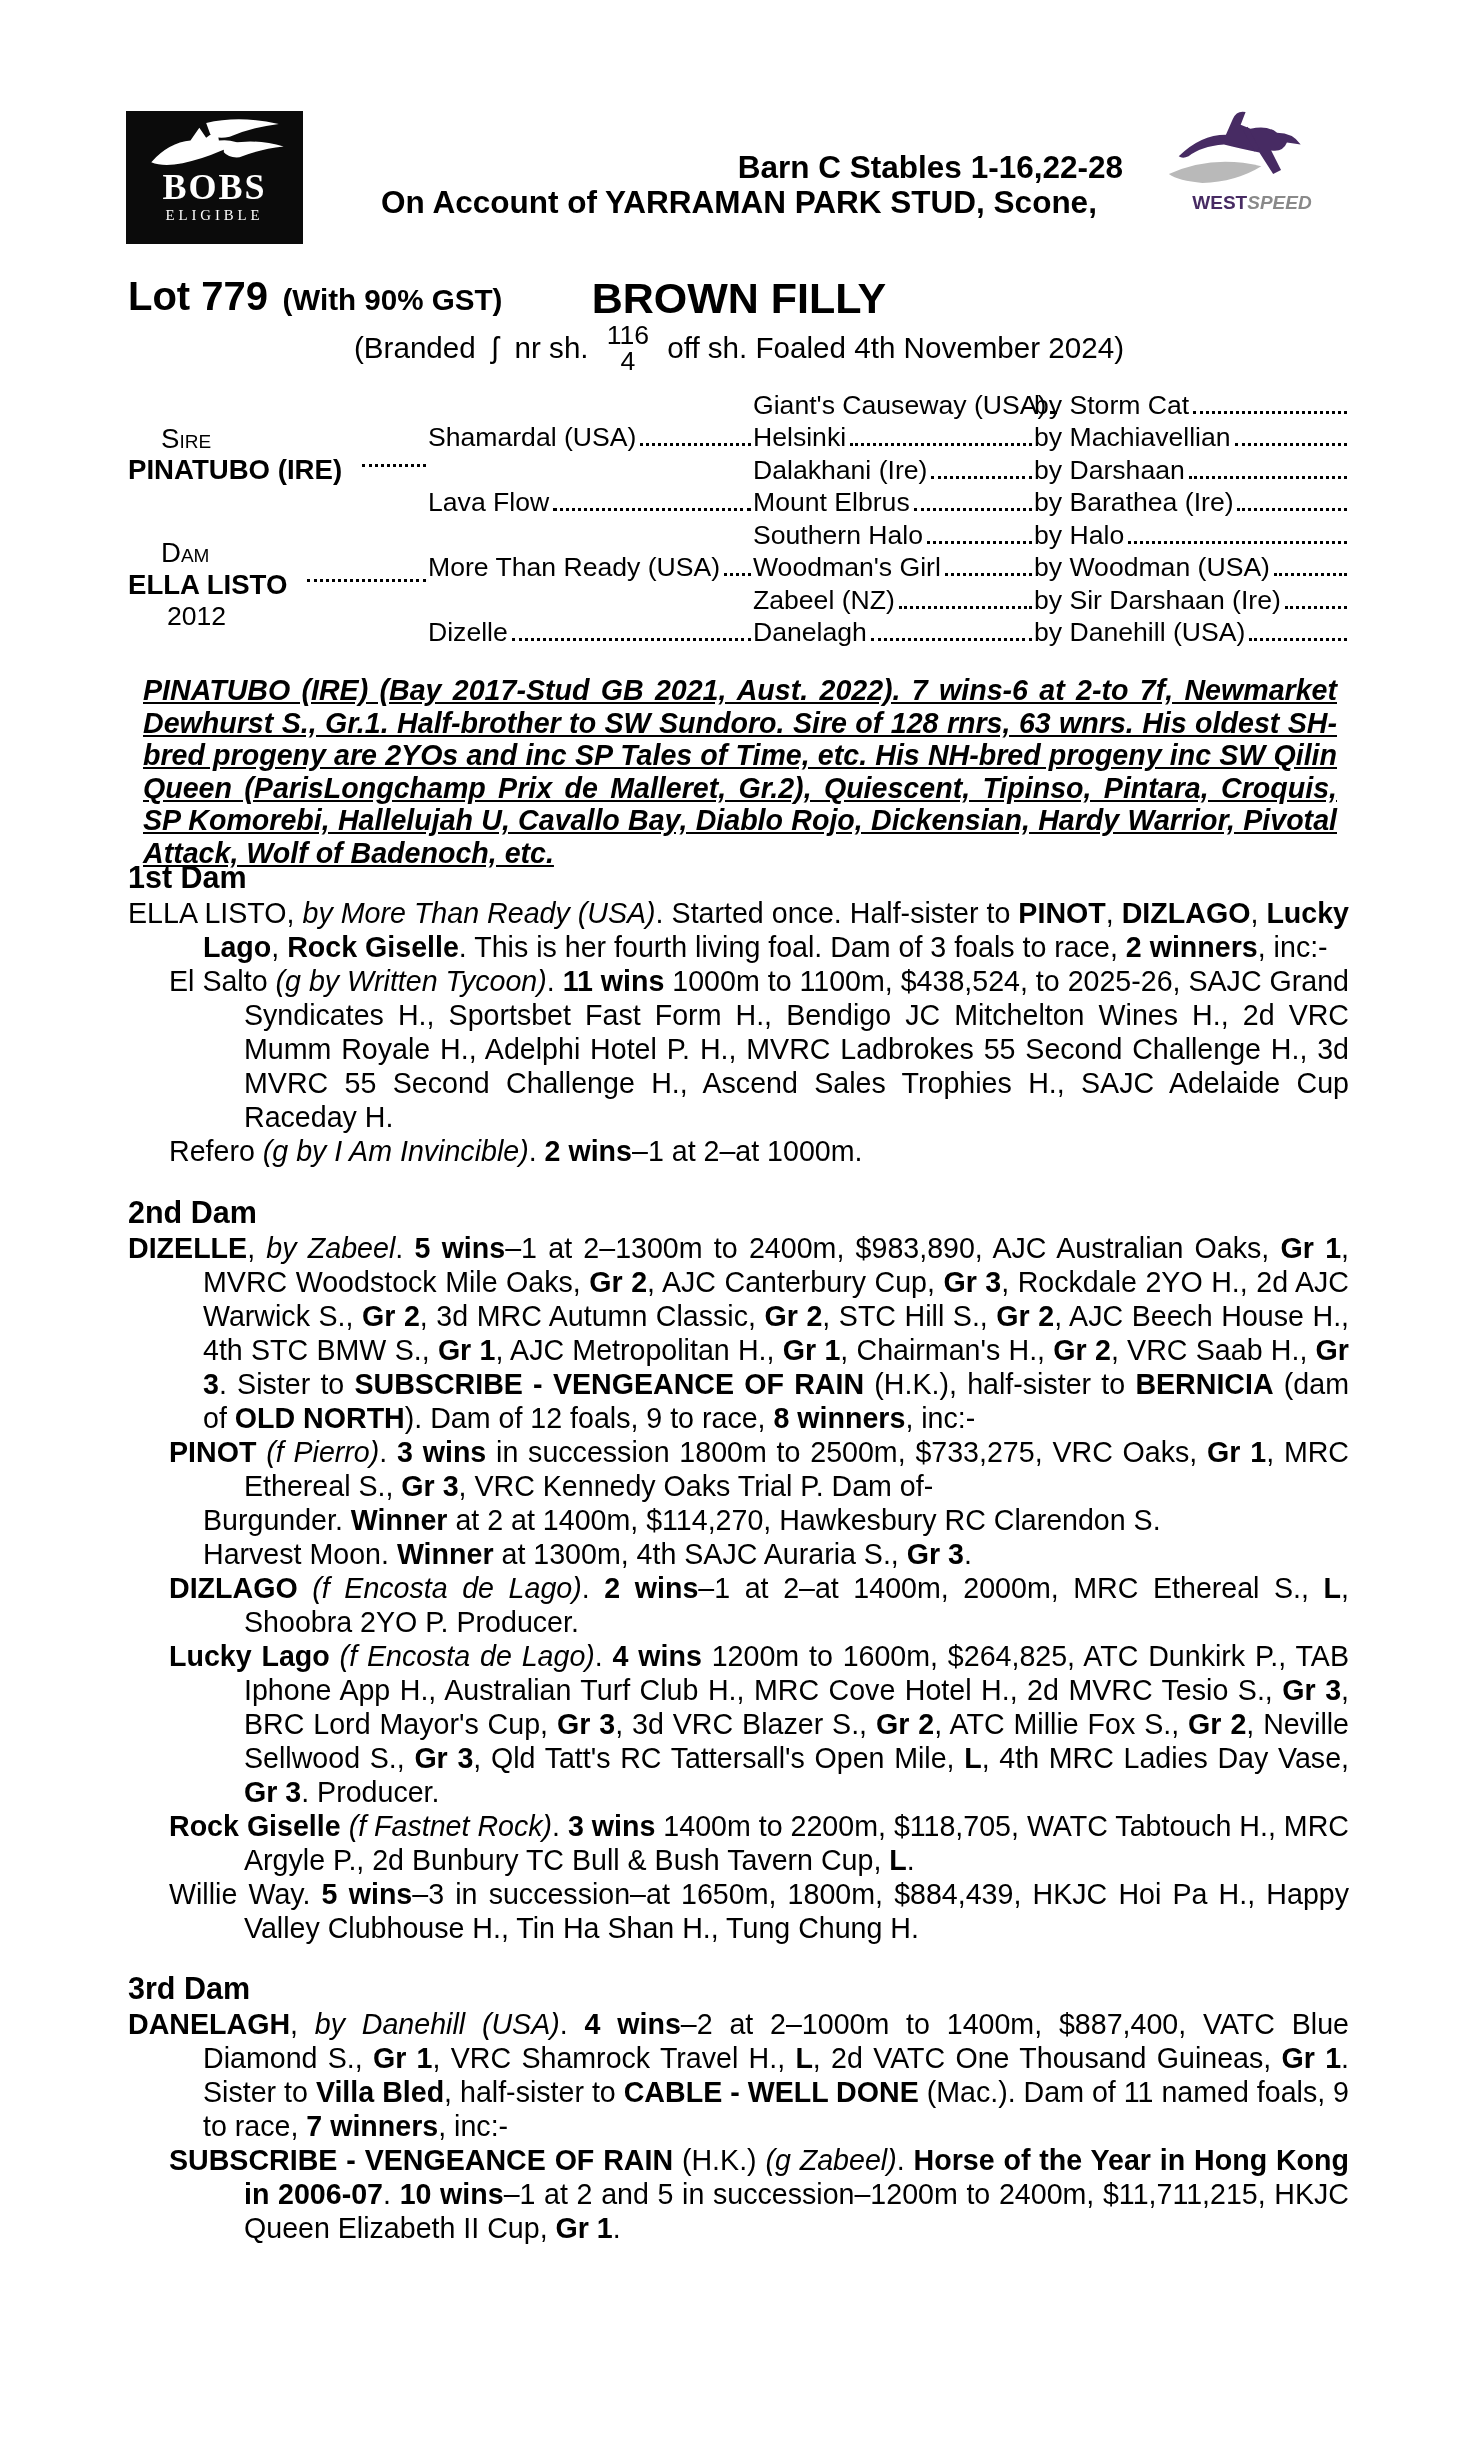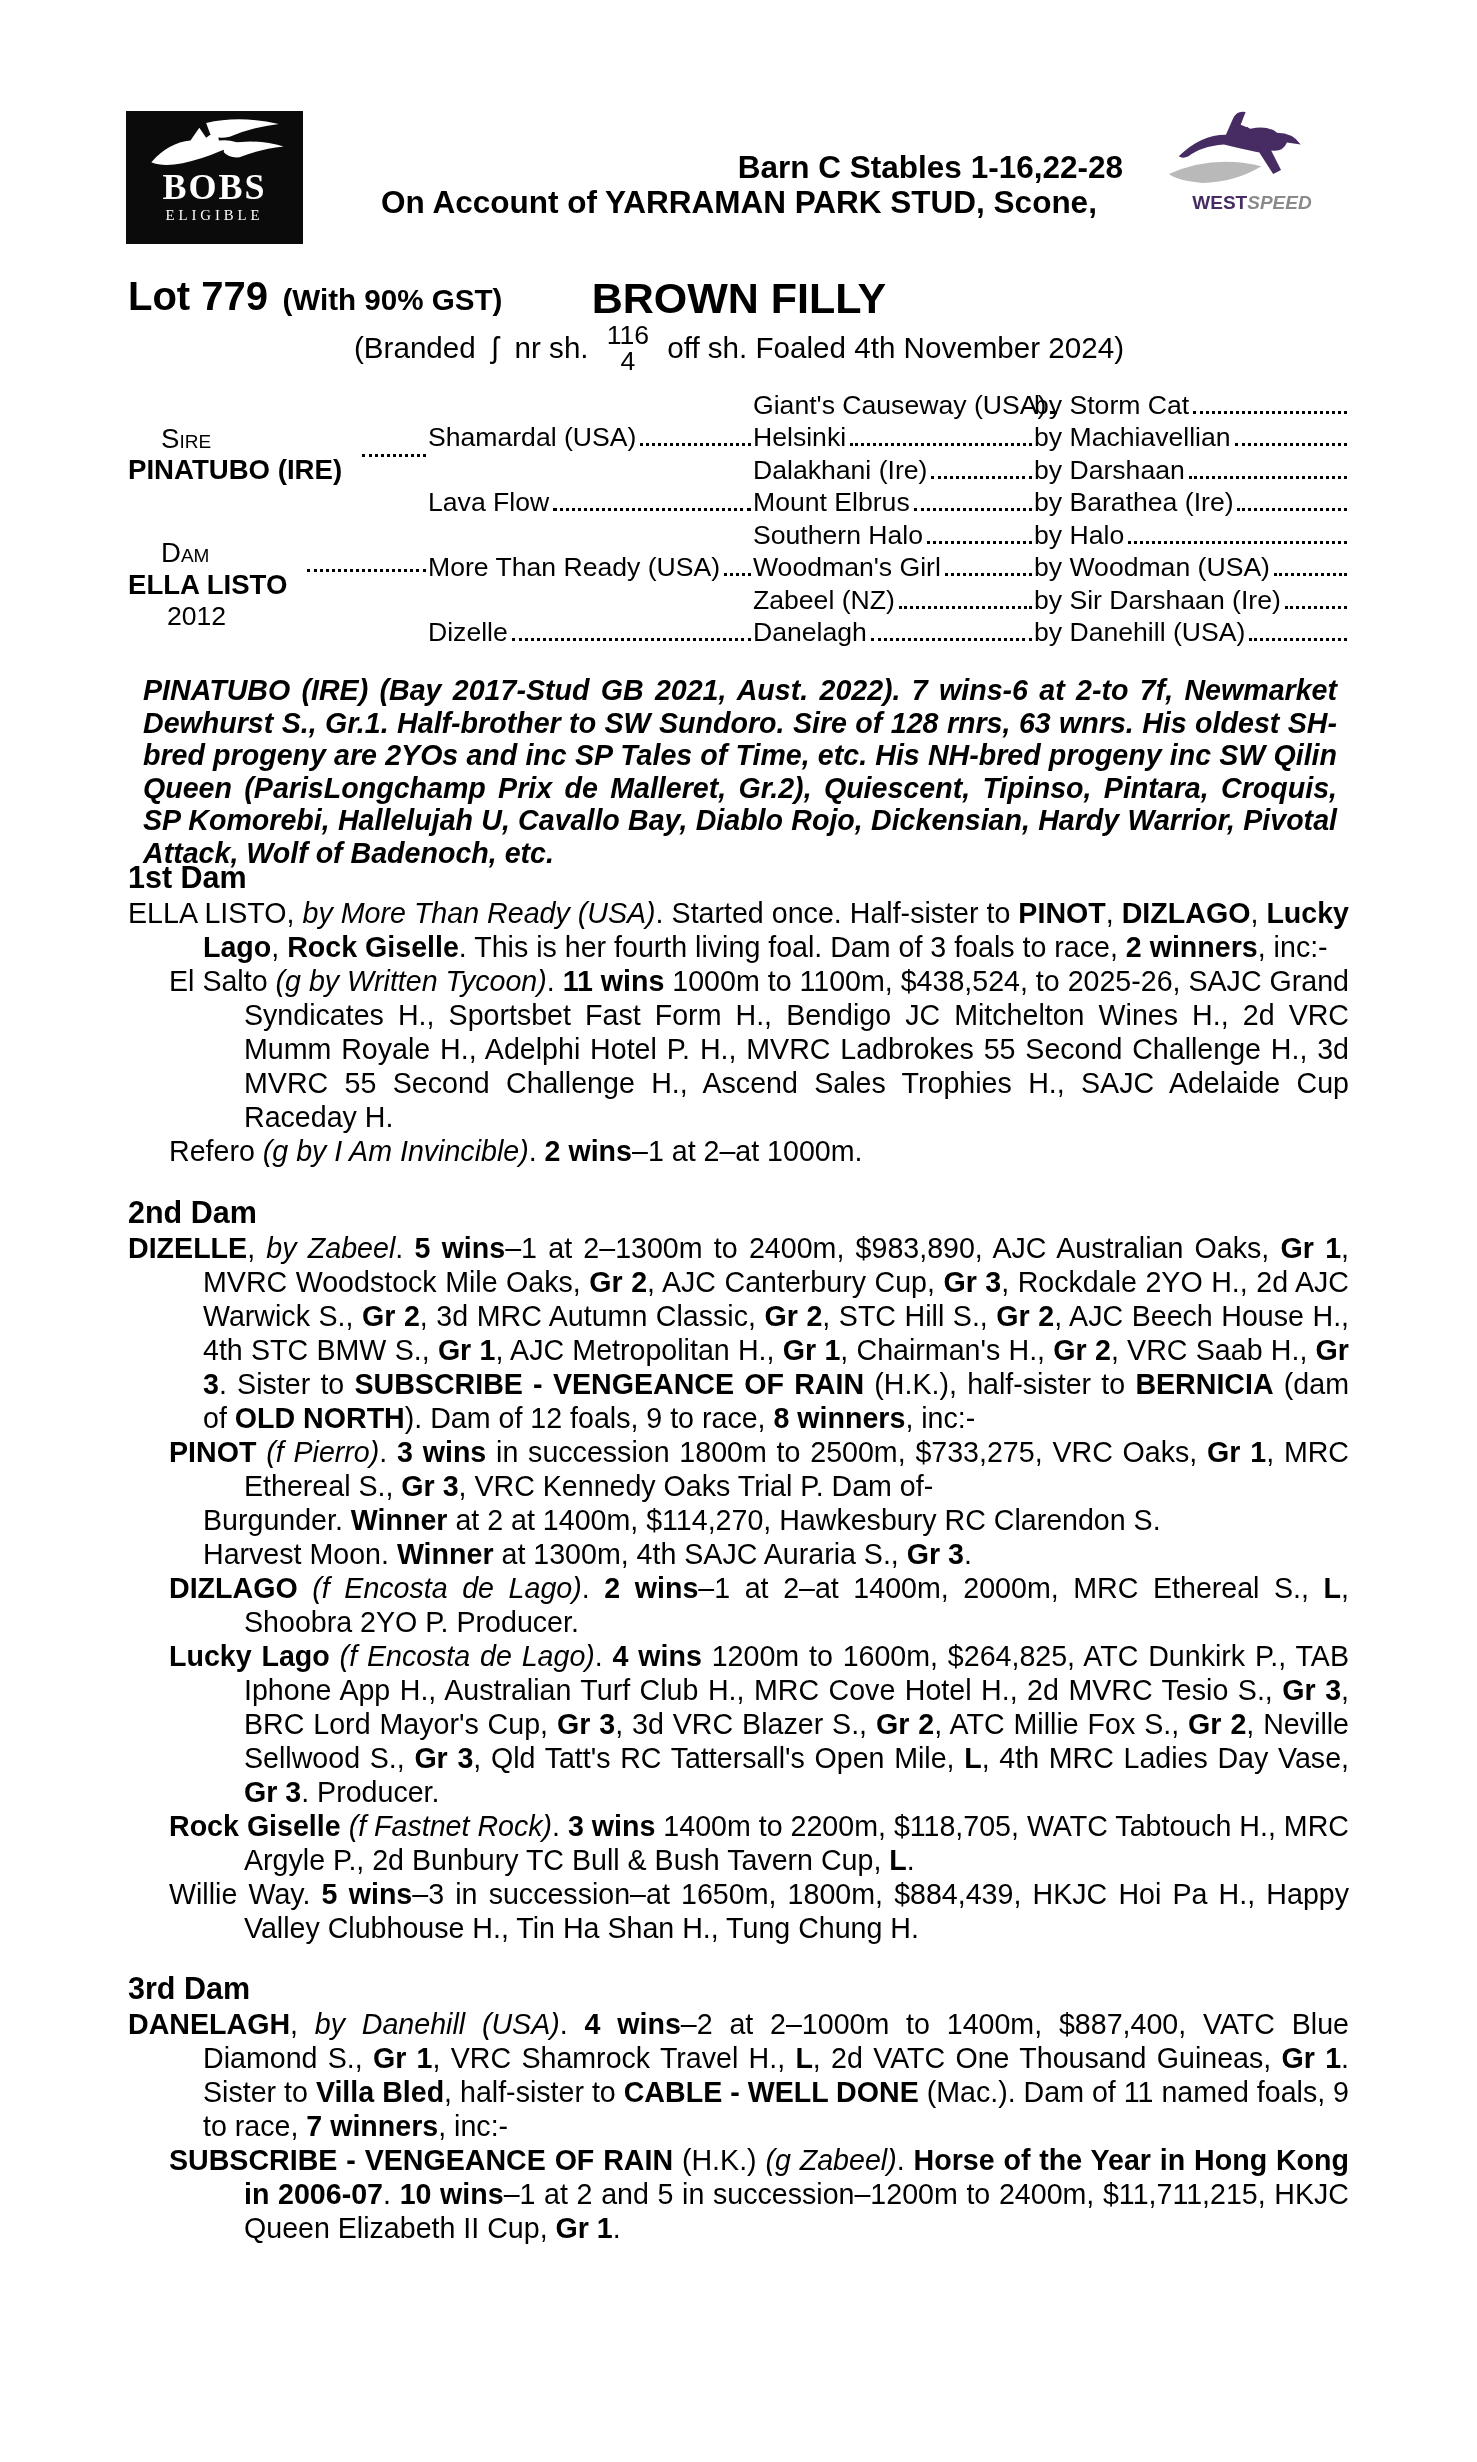--- a/index.html
+++ b/index.html
@@ -35,21 +35,21 @@
   .branded{position:absolute;left:128px;right:128px;top:325px;text-align:center;font-size:29.6px;}
   .brand-sym{display:inline-block;margin:0 7.9px;font-size:29.6px;}
   .frac{display:inline-block;vertical-align:middle;text-align:center;font-size:26.6px;line-height:25.6px;margin:0 9.9px;transform:translateY(-2px);}
 
   
   .pedigree{position:absolute;left:128px;top:390px;width:1221px;display:grid;
             grid-template-columns:300px 325px 281px 315px;grid-auto-rows:32.5px;font-size:26.6px;}
   .gen1{grid-column:1;display:flex;flex-direction:column;justify-content:center;}
   .g1-sire{grid-row:1/5;} .g1-dam{grid-row:5/9;}
   .gen-label{padding-left:33px;font-variant:small-caps;font-size:27.6px;line-height:30.5px;}
-  .gen1-name{display:flex;align-items:flex-start;font-weight:bold;font-size:27.6px;line-height:32.5px;white-space:nowrap;gap:16px;}
+  .gen1-name{display:flex;align-items:center;font-weight:bold;font-size:27.6px;line-height:32.5px;white-space:nowrap;gap:16px;}
   .gen1-year{padding-left:39px;line-height:30.5px;}
   .gen2{grid-column:2;display:flex;align-items:center;}
   .p0{grid-row:1/3;justify-content:flex-end;} .p1{grid-row:3/5;} .p2{grid-row:5/7;} .p3{grid-row:7/9;}
   .gen3{grid-column:3;} .gen4{grid-column:4;}
   .cline{display:flex;align-items:flex-end;width:100%;height:100%;}
   .cline .nm{white-space:nowrap;padding-bottom:2px;}
   .lead{flex:1 1 5.9px;border-bottom:3px dotted #000;margin:0 2px 8.9px 3.9px;min-width:5.9px;}
 
   
   .sirepara{position:absolute;left:143px;top:674px;width:1194px;font-size:28.6px;line-height:32.5px;
@@ -58,21 +58,21 @@
   
   .bodytext{position:absolute;left:128px;top:859px;width:1221px;font-size:28.6px;line-height:34px;}
   .dam-head{font-weight:bold;font-size:30.5px;line-height:37px;}
   .sec-gap{margin-top:25.6px;}
   .p{text-align:justify;}
   .p-dam{padding-left:75px;text-indent:-75px;}
   .p-foal{padding-left:116px;text-indent:-75px;}
   .p-sub{padding-left:116px;text-indent:-41px;}
   .b{font-weight:bold;}
   .i{font-style:italic;}
-  .bi{font-weight:bold;font-style:italic;}
+  .bi{font-weight:bold;font-style:italic;text-decoration:underline;}
 </style>
 </head>
 <body>
 
 <div class="page">
 
   <div class="bobs">
     <svg width="148" height="51" viewBox="0 0 150 52">
       <path d="M10,44 Q28,24 50,22 L59,9 L66,19 L77,11 L79,22 Q95,20 106,29 Q92,27 80,33 Q62,41 42,45 Q22,49 10,44 Z" fill="#ffffff"></path>
       <path d="M66,4 Q100,-4 140,5 Q114,8 90,18 Q76,21 70,15 Z" fill="#ffffff"></path>

